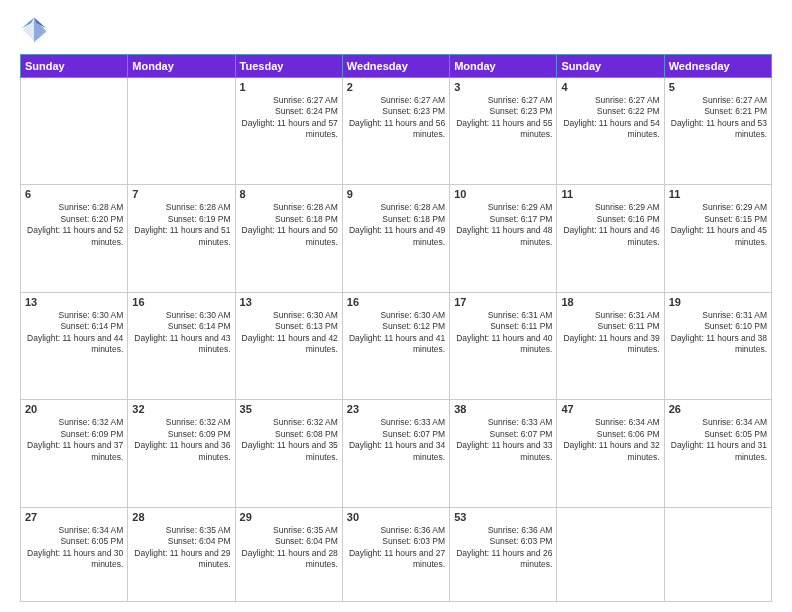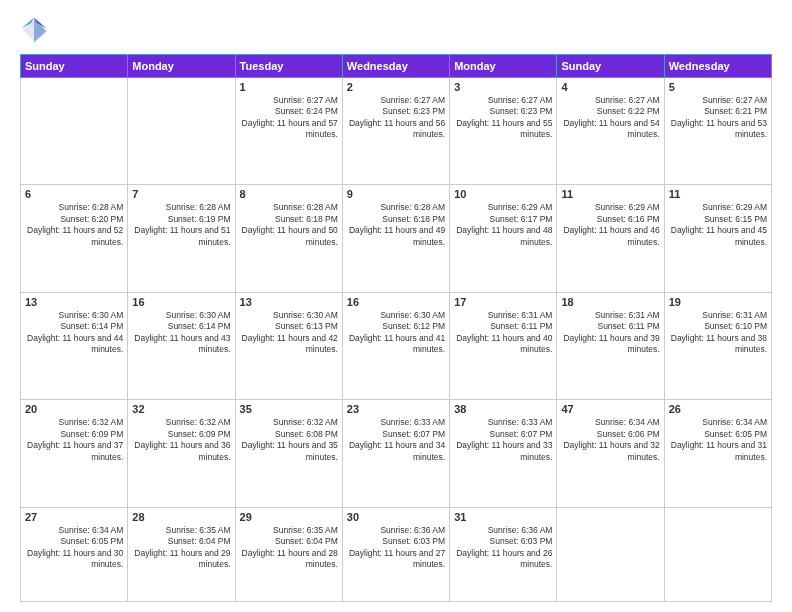--- a/index.html
+++ b/index.html
@@ -321,21 +321,21 @@
 Sunset: 6:04 PM
 Daylight: 11 hours and 28 minutes.</div>
           </td>
           <td>
             <span class="day-num">30</span>
             <div class="day-info" style="white-space: pre-line;">Sunrise: 6:36 AM
 Sunset: 6:03 PM
 Daylight: 11 hours and 27 minutes.</div>
           </td>
           <td>
-            <span class="day-num">31</span>
+            <span class="day-num">53</span>
             <div class="day-info" style="white-space: pre-line;">Sunrise: 6:36 AM
 Sunset: 6:03 PM
 Daylight: 11 hours and 26 minutes.</div>
           </td>
           <td></td>
           <td></td>
         </tr>
       </tbody>
   </table>
 </div>

